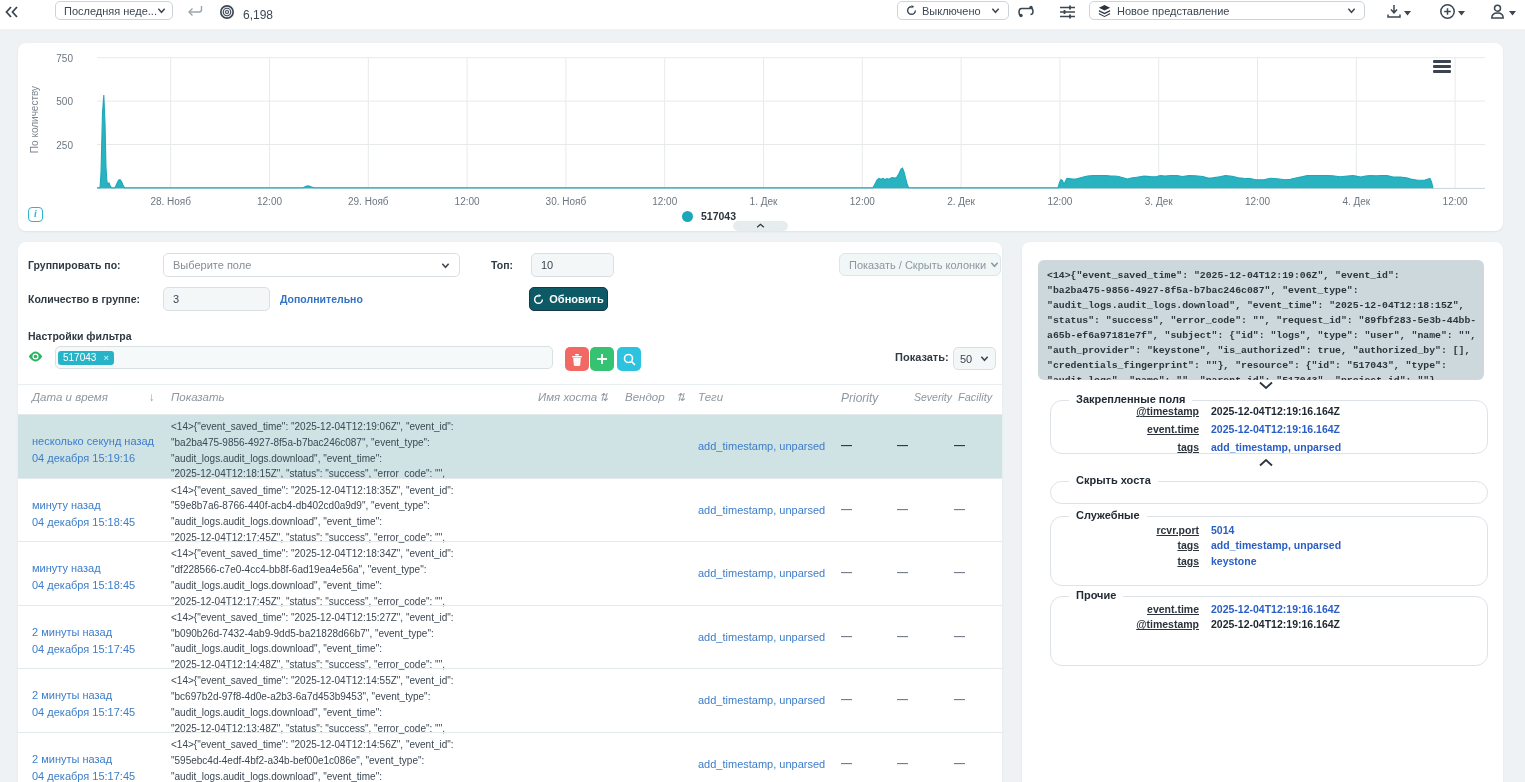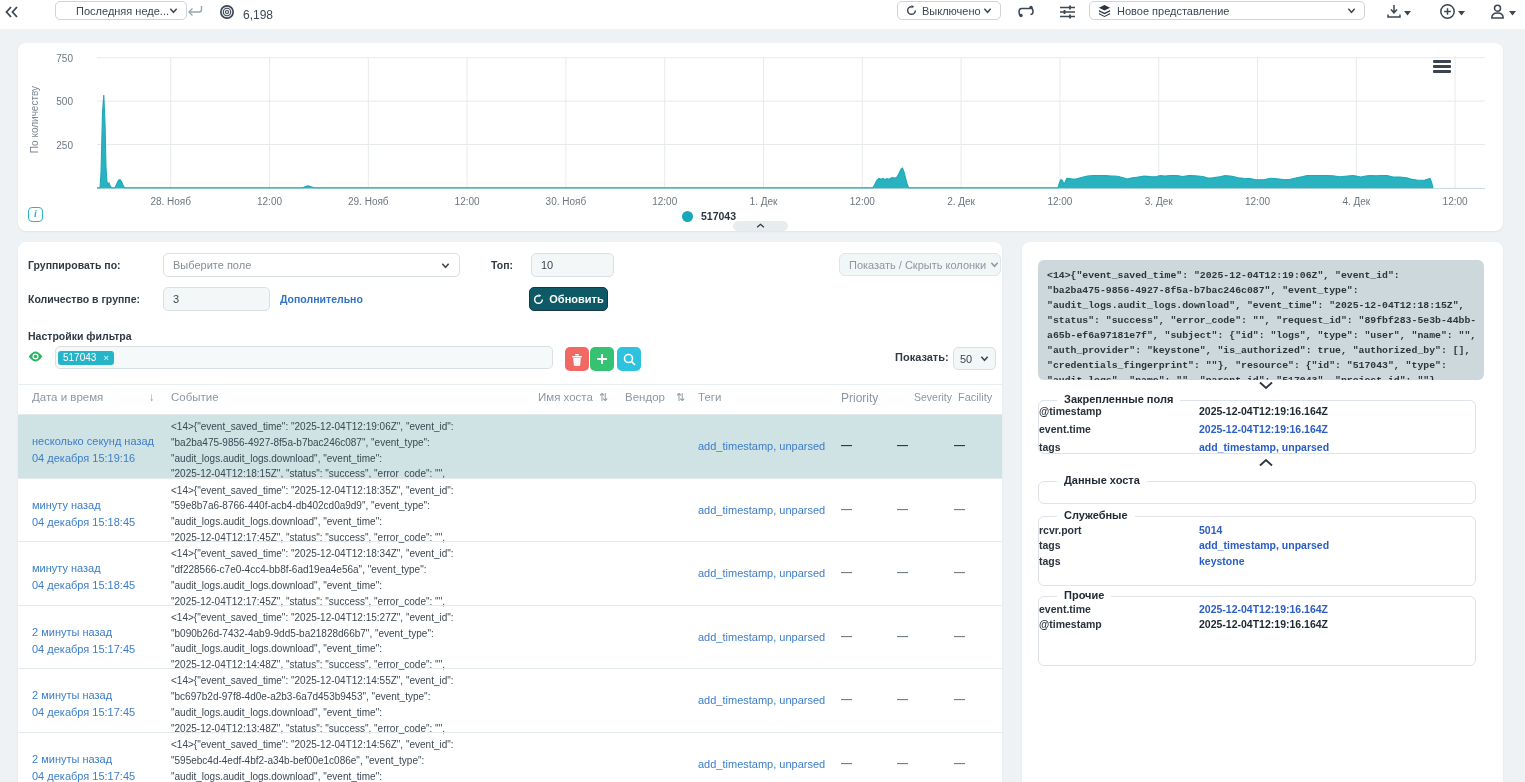--- a/index.html
+++ b/index.html
@@ -29,62 +29,62 @@
 .ghost { position:absolute; font-size:11px; color:#8d97a1; display:flex; align-items:center; white-space:nowrap; background:#f1f6f7; border:1px solid #dde5e9; border-radius:6px; }
 .link { color:#3372c4; font-weight:bold; font-size:10.5px; position:absolute; }
 .btn-upd { position:absolute; left:511px; top:45px; width:79px; height:24px; background:#0d5a66; border:1px solid #16374e; border-radius:5px; color:#fff; font-size:11px; font-weight:bold; font-family:"Liberation Sans",sans-serif; display:flex; align-items:center; justify-content:center; gap:5px; }
 .sqbtn { position:absolute; top:105px; width:24px; height:24px; border-radius:5px; display:flex; align-items:center; justify-content:center; }
 .tag { display:inline-flex; align-items:center; background:#28b4c8; color:#fff; font-size:10px; border-radius:3px; padding:0 5px; height:14px; }
 .tag .x { margin-left:7px; font-size:9.5px; opacity:.9; }
 
 
 .tbl { position:absolute; left:0; top:142px; width:984px; border-top:1px solid #e8edef; }
 .thead { position:relative; height:29px; color:#8d97a1; font-size:11.5px; }
-.thead span { position:absolute; top:6px; }
+.thead span { position:absolute; top:6px;font-style:italic; }
 .trow { position:relative; border-top:1px solid #e4e9ec; font-size:11px; }
 .trow .date { position:absolute; left:14px; color:#3d7dc9; line-height:17px; white-space:nowrap; font-size:11px; }
 .trow .ev { position:absolute; left:153px; color:#3c4854; font-size:10px; line-height:15.8px; white-space:nowrap; }
 .trow .tags { position:absolute; left:680px; color:#3d7dc9; font-size:11px; }
 .trow .dash { position:absolute; color:#737d87; font-weight:bold; letter-spacing:-1px; }
 .hl { background:#cfe3e5; }
 
 
 .json { position:absolute; left:16px; top:18px; width:446px; height:120px; background:#ccd8db; border-radius:6px; padding:8px 9px; font-family:"Liberation Mono",monospace; font-size:9.8px; font-weight:bold; line-height:15px; color:#2c353c; overflow:hidden; white-space:pre; }
-.fieldset { position:absolute; left:16px; width:438px; border:1px solid #dde3e8; border-radius:6px; }
+.fieldset { position:absolute; left:28px; width:438px; border:1px solid #dde3e8; border-radius:12px; }
 .fieldset .leg { position:absolute; top:-8px; left:18px; background:#fff; padding:0 7px; font-size:11px; font-weight:bold; color:#222b35; }
 .frow { display:flex; font-size:10.5px; font-weight:bold; line-height:15.3px; }
 .fs1 .frow { line-height:18px; }
-.frow .k { width:148px; color:#2b333c; flex:0 0 auto; }
+.frow .k { width:148px; text-align:right; color:#2b333c; flex:0 0 auto;text-decoration:underline; }
 .frow .v { margin-left:12px; color:#2a5ec6; }
 .frow .v.blk { color:#1d2630; }
 .chevbtn { position:absolute; left:237px; width:14px; }
 </style>
 </head>
 <body>
 
 <div class="topbar">
   <svg class="tb-el" style="left:5px;top:6px" width="13" height="12" viewBox="0 0 13 12">
       <path d="M6 1 L1.5 6 L6 11 M12 1 L7.5 6 L12 11" fill="none" stroke="#3d4752" stroke-width="1.8"></path>
     </svg>
-  <div class="tb-select" style="left:55px;top:1px;width:132px;justify-content:flex-end">Последняя неде...<svg class="chev" viewBox="0 0 10 10">
+  <div class="tb-select" style="left:55px;top:1px;width:118px;justify-content:flex-start">Последняя неде...<svg class="chev" viewBox="0 0 10 10">
         <path d="M1.5 3 L5 7 L8.5 3" fill="none" stroke="#3d4752" stroke-width="1.6"></path>
       </svg></div>
   <svg class="tb-el" style="left:188px;top:5px" width="15" height="11" viewBox="0 0 15 11">
       <path d="M1 7 H11 Q13.5 7 13.5 4.5 V1" fill="none" stroke="#9aa6ad" stroke-width="1.4"></path>
       <path d="M4.5 3.5 L1 7 L4.5 10.5" fill="none" stroke="#9aa6ad" stroke-width="1.4"></path>
     </svg>
   <svg class="tb-el" style="left:219px;top:4px" width="16" height="16" viewBox="0 0 16 16">
       <circle cx="8" cy="8" r="7" fill="#3d4752"></circle>
       <circle cx="8" cy="8" r="4.8" fill="none" stroke="#eef2f4" stroke-width="1.1"></circle>
       <circle cx="8" cy="8" r="2.6" fill="none" stroke="#eef2f4" stroke-width="1.1"></circle>
       <circle cx="8" cy="8" r="1" fill="#eef2f4"></circle>
     </svg>
   <span class="tb-el" style="left:243px;top:8px;font-size:12px;color:#3d4752">6,198</span>
 
-  <div class="tb-select" style="left:897px;top:1px;width:104px;justify-content:space-between">
+  <div class="tb-select" style="left:897px;top:1px;width:112px;justify-content:space-between">
       <svg width="11" height="11" viewBox="0 0 12 12" style="margin-right:5px">
         <path d="M10.2 6 A4.2 4.2 0 1 1 6 1.8" fill="none" stroke="#3d4752" stroke-width="1.6"></path>
         <path d="M6 0 L9 1.8 L6 3.6 Z" fill="#3d4752"></path>
       </svg>
       <span style="flex:1">Выключено</span>
       <svg class="chev" viewBox="0 0 10 10">
         <path d="M1.5 3 L5 7 L8.5 3" fill="none" stroke="#3d4752" stroke-width="1.6"></path>
       </svg>
     </div>
   <svg class="tb-el" style="left:1018px;top:5px" width="16" height="13" viewBox="0 0 16 13">
@@ -239,21 +239,21 @@
     </div>
   <span class="lbl" style="left:877px;top:109px;font-size:11px">Показать:</span>
   <div class="ctl" style="left:935px;top:105px;width:43px;height:23px;justify-content:space-between;padding:0 6px">50<svg class="chev" viewBox="0 0 10 10">
         <path d="M1.5 3 L5 7 L8.5 3" fill="none" stroke="#3d4752" stroke-width="1.7"></path>
       </svg></div>
 
   <div class="tbl">
 <div class="thead">
         <span style="left:14px">Дата и время</span>
         <span style="left:131px">↓</span>
-        <span style="left:153px">Событие</span>
+        <span style="left:153px">Показать</span>
         <span style="left:520px">Имя хоста</span>
         <span style="left:581px;font-size:11px">⇅</span>
         <span style="left:607px">Вендор</span>
         <span style="left:658px;font-size:11px">⇅</span>
         <span style="left:680px">Теги</span>
         <span style="left:823px;font-size:12px">Priority</span>
         <span style="left:896px;font-size:10.5px">Severity</span>
         <span style="left:940px;font-size:11px">Facility</span>
       </div>
 <div class="trow hl" style="height:63.6px">
@@ -335,21 +335,21 @@
           <span class="k">tags</span>
           <span class="v">add_timestamp, unparsed</span>
         </div>
     </div>
   </div>
   <svg class="chevbtn" style="top:217px" height="8" viewBox="0 0 14 8">
       <path d="M1 6.5 L7 1 L13 6.5" fill="none" stroke="#2c353f" stroke-width="1.8"></path>
     </svg>
 
   <div class="fieldset" style="top:239px;height:23px">
-    <span class="leg">Данные хоста</span>
+    <span class="leg">Скрыть хоста</span>
   </div>
 
   <div class="fieldset" style="top:274px;height:70px">
     <span class="leg">Служебные</span>
     <div style="padding:6px 0 0">
       <div class="frow">
           <span class="k">rcvr.port</span>
           <span class="v">5014</span>
         </div>
       <div class="frow">

